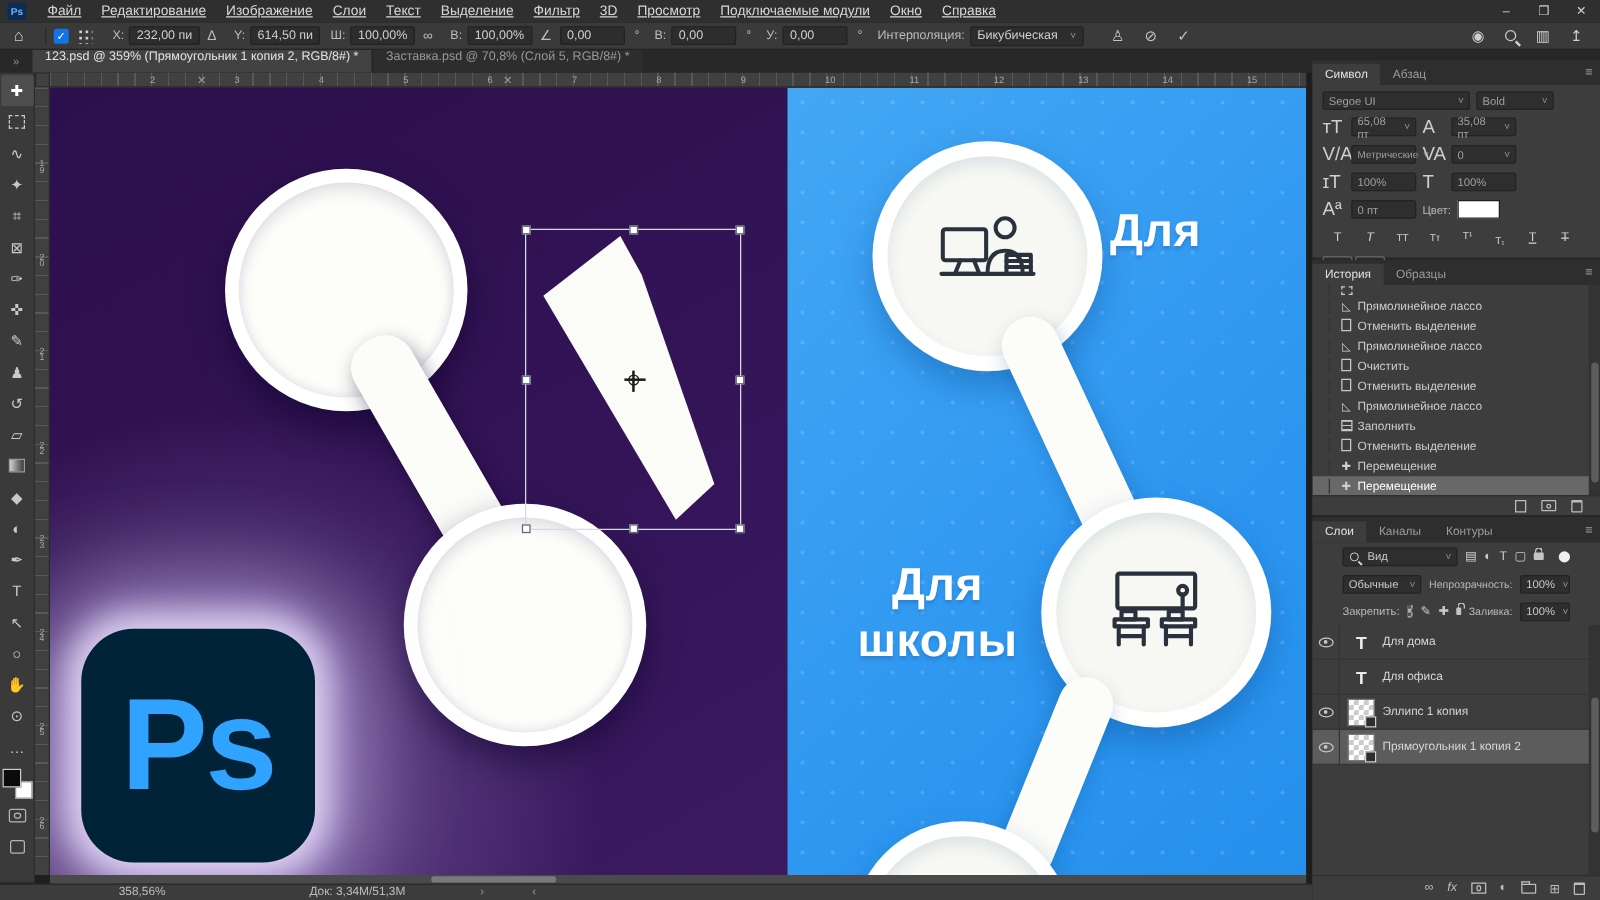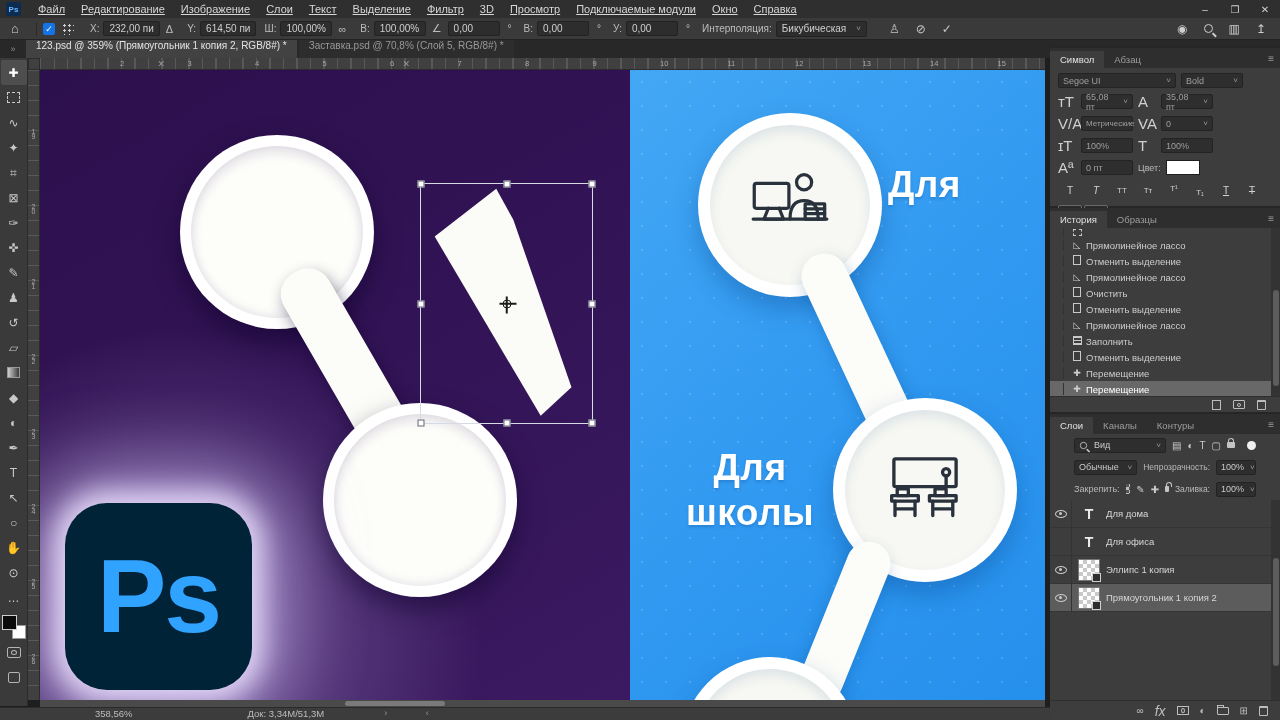--- a/index.html
+++ b/index.html
@@ -188,21 +188,21 @@
   .lyr.sel { background:#5c5c5c; }
   .eyecell { width:22px; display:flex; align-items:center; justify-content:center; border-right:1px solid #343434; align-self:stretch; flex:none; }
   .thcell { width:34px; display:flex; align-items:center; justify-content:center; flex:none; }
   .tth { font-size:14px; color:#ededed; font-weight:bold; }
   .thumb { width:22px; height:22px; border:1px solid #777; position:relative;
     background:linear-gradient(45deg,#c9c9c9 25%,transparent 25%,transparent 75%,#c9c9c9 75%),
       linear-gradient(45deg,#c9c9c9 25%,#fff 25%,#fff 75%,#c9c9c9 75%); background-size:8px 8px; background-position:0 0,4px 4px; }
   .thumb .badge { position:absolute; right:-2px; bottom:-2px; width:9px; height:9px; background:#2e2e2e; border:1px solid #cfcfcf; }
   .lbar { position:absolute; left:0; right:0; bottom:0; height:20px; background:#3d3d3d; border-top:1px solid #2f2f2f;
     display:flex; align-items:center; justify-content:flex-end; gap:11px; padding-right:12px; color:#bdbdbd; font-size:10px; }
-  .fx { font-style:italic; font-size:14px; color:#bdbdbd; }
+  .fx { font-style:italic; font-size:10px; color:#bdbdbd; }
 </style>
 </head>
 <body>
 
 <div id="titlebar">
   <div id="ps-badge">Ps</div>
   <div id="menu">
       <div class="mi">Файл</div>
       <div class="mi">Редактирование</div>
       <div class="mi">Изображение</div>

